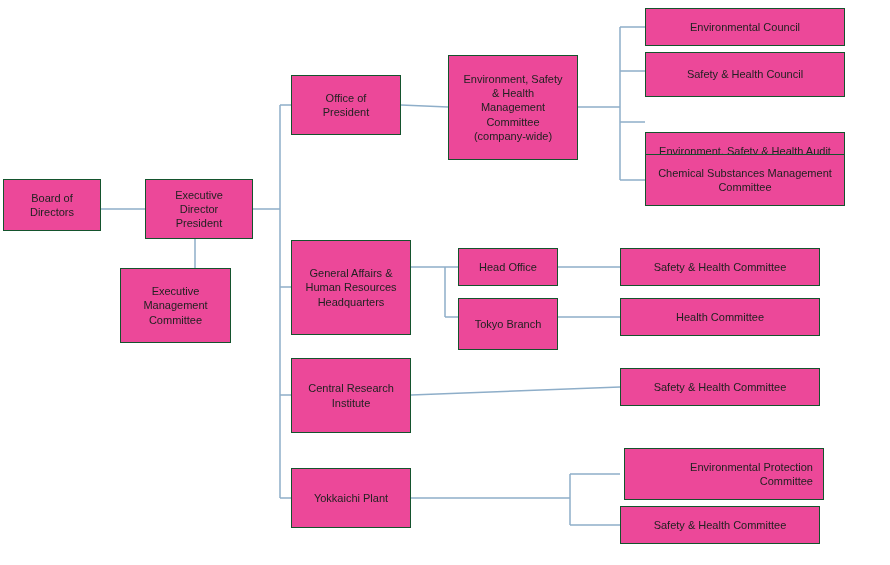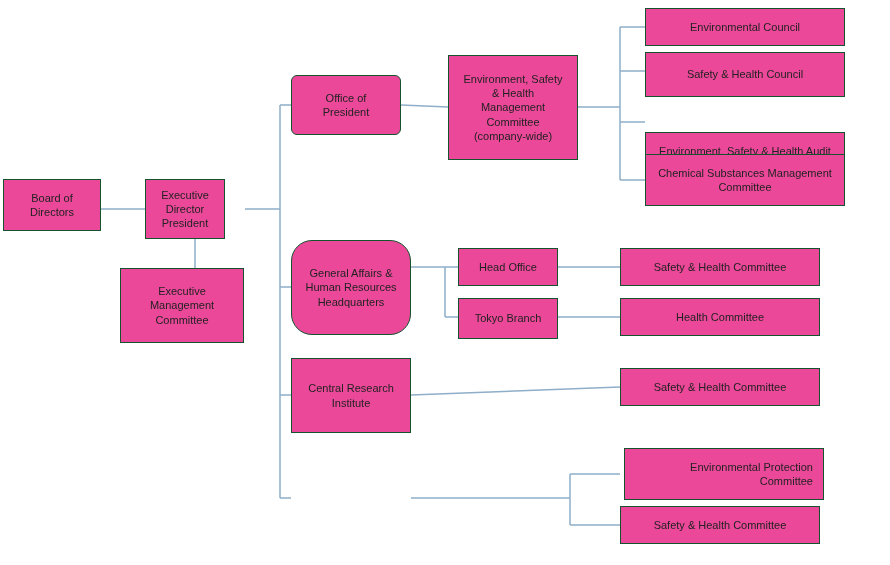--- a/index.html
+++ b/index.html
@@ -95,48 +95,49 @@
 
     <line x1="411" y1="498" x2="570" y2="498"></line>
     <line x1="570" y1="474" x2="570" y2="525"></line>
     <line x1="570" y1="474" x2="620" y2="474"></line>
     <line x1="570" y1="525" x2="620" y2="525"></line>
 
   </svg>
 
   <div class="node" style="left:3px;top:179px;width:98px;height:52px;">Board of Directors</div>
 
-  <div class="node" style="left:145px;top:179px;width:80px;height:60px;text-align:center;">Executive Director President</div>
+  <div class="node" style="left:145px;top:179px;width:108px;height:60px;text-align:center;">Executive Director President</div>
 
-  <div class="node" style="left:120px;top:268px;width:124px;height:75px;">Executive Management Committee</div>
+  <div class="node" style="left:120px;top:268px;width:111px;height:75px;">Executive Management Committee</div>
 
-  <div class="node" style="left:291px;top:75px;width:110px;height:60px;border-radius:6px;">Office of President</div>
+  <div class="node" style="left:291px;top:75px;width:110px;height:60px;">Office of President</div>
 
   <div class="node" style="left:448px;top:55px;width:130px;height:105px;">Environment, Safety &amp; Health Management Committee (company-wide)</div>
 
   <div class="node" style="left:645px;top:8px;width:200px;height:38px;">Environmental Council</div>
 
   <div class="node" style="left:645px;top:52px;width:200px;height:45px;">Safety &amp; Health Council</div>
 
   <div class="node" style="left:645px;top:96px;width:200px;height:52px;margin-top:36px;">Environment, Safety &amp; Health Audit Committee</div>
 
   <div class="node" style="left:645px;top:154px;width:200px;height:52px;">Chemical Substances Management Committee</div>
 
-  <div class="node" style="left:291px;top:240px;width:120px;height:95px;border-radius:21px;">General Affairs &amp; Human Resources Headquarters</div>
+  <div class="node" style="left:291px;top:240px;width:120px;height:95px;">General Affairs &amp; Human Resources Headquarters</div>
 
   <div class="node" style="left:458px;top:248px;width:100px;height:38px;">Head Office</div>
 
-  <div class="node" style="left:458px;top:298px;width:100px;height:41px;">Tokyo Branch</div>
+  <div class="node" style="left:458px;top:298px;width:100px;height:52px;">Tokyo Branch</div>
 
   <div class="node" style="left:620px;top:248px;width:200px;height:38px;">Safety &amp; Health Committee</div>
 
   <div class="node" style="left:620px;top:298px;width:200px;height:38px;">Health Committee</div>
 
   <div class="node" style="left:291px;top:358px;width:120px;height:75px;">Central Research Institute</div>
 
   <div class="node" style="left:620px;top:368px;width:200px;height:38px;">Safety &amp; Health Committee</div>
 
+  <div class="node" style="left:291px;top:468px;width:120px;height:60px;">Yokkaichi Plant</div>
 
   <div class="node" style="left:624px;top:448px;width:200px;height:52px;text-align:right;">Environmental Protection Committee</div>
 
   <div class="node" style="left:620px;top:506px;width:200px;height:38px;">Safety &amp; Health Committee</div>
 
 </div>
 
 </body></html>

